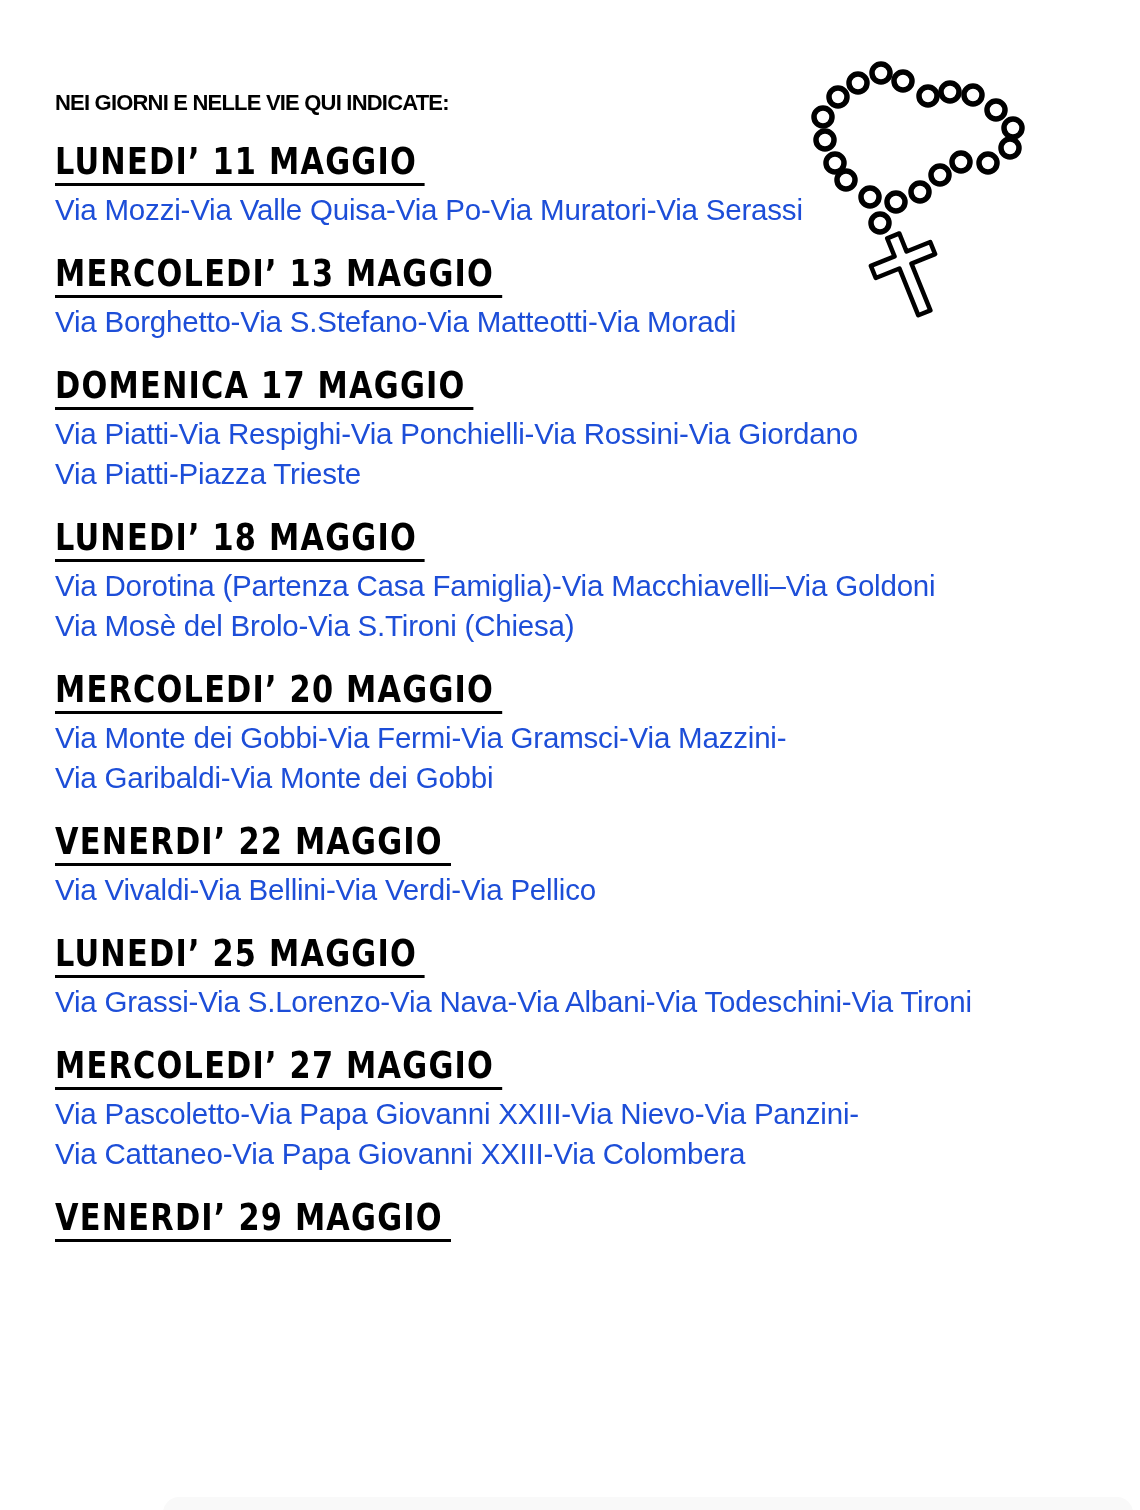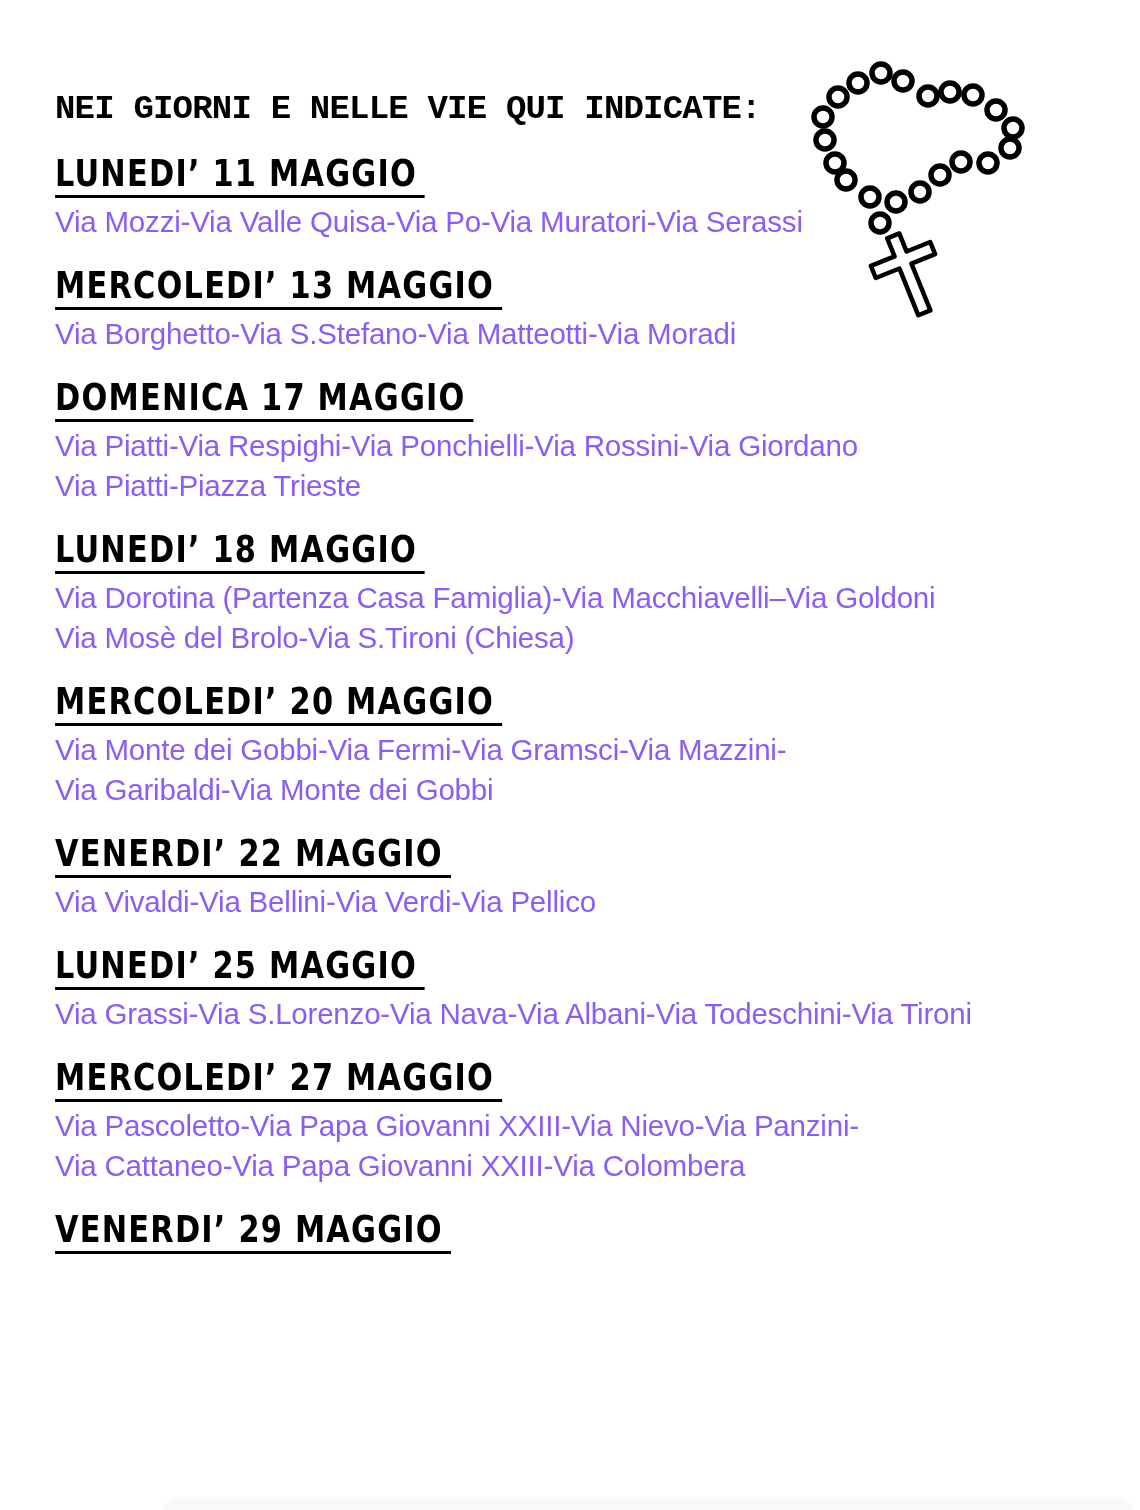--- a/index.html
+++ b/index.html
@@ -13,23 +13,23 @@
     color:#000;
   }
   .content{
     position:absolute;
     left:55px;
     top:90px;
     width:1050px;
   }
   .title{
     margin:0 0 26px 0;
-    font-family:Liberation Mono, monospace;
+    font-family:Liberation Sans, sans-serif;
     font-weight:700;
-    font-size:34px;
+    font-size:22px;
     letter-spacing:-0.8px;
     color:#000;
     white-space:nowrap;
   }
   .day-section{margin:0 0 24px 0;}
   .day-heading{margin:0 0 6px 0;line-height:38px;height:42px;}
   .day-heading-inner{
     display:inline-block;
     transform:scaleX(0.80);
     transform-origin:left bottom;
@@ -40,21 +40,21 @@
     letter-spacing:1.5px;
     color:#000;
     border-bottom:3.5px solid #000;
     padding:0 10px 3px 0;
     white-space:nowrap;
   }
   .street-line{
     font-size:29.5px;
     line-height:40px;
     letter-spacing:-0.2px;
-    color:#8b5cf6;
+    color:#1d4ed8;
     white-space:nowrap;
   }
   .rosary{
     position:absolute;
     left:793px;
     top:45px;
     width:252px;
     height:292px;
   }
   .bottom-bar{

